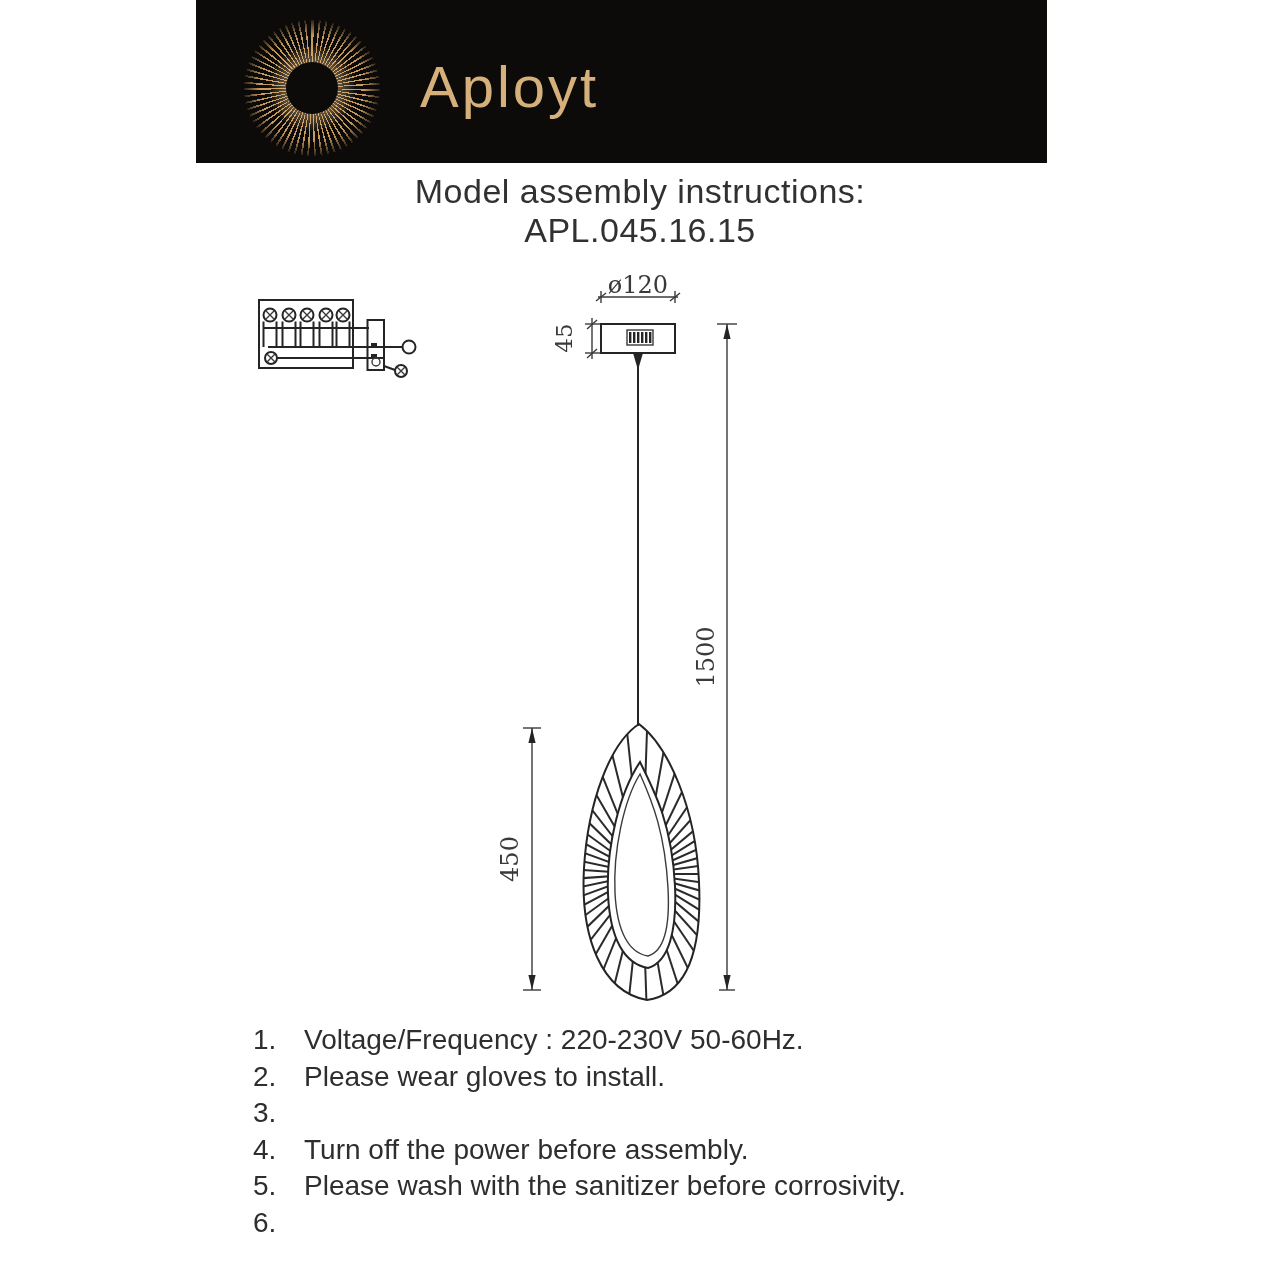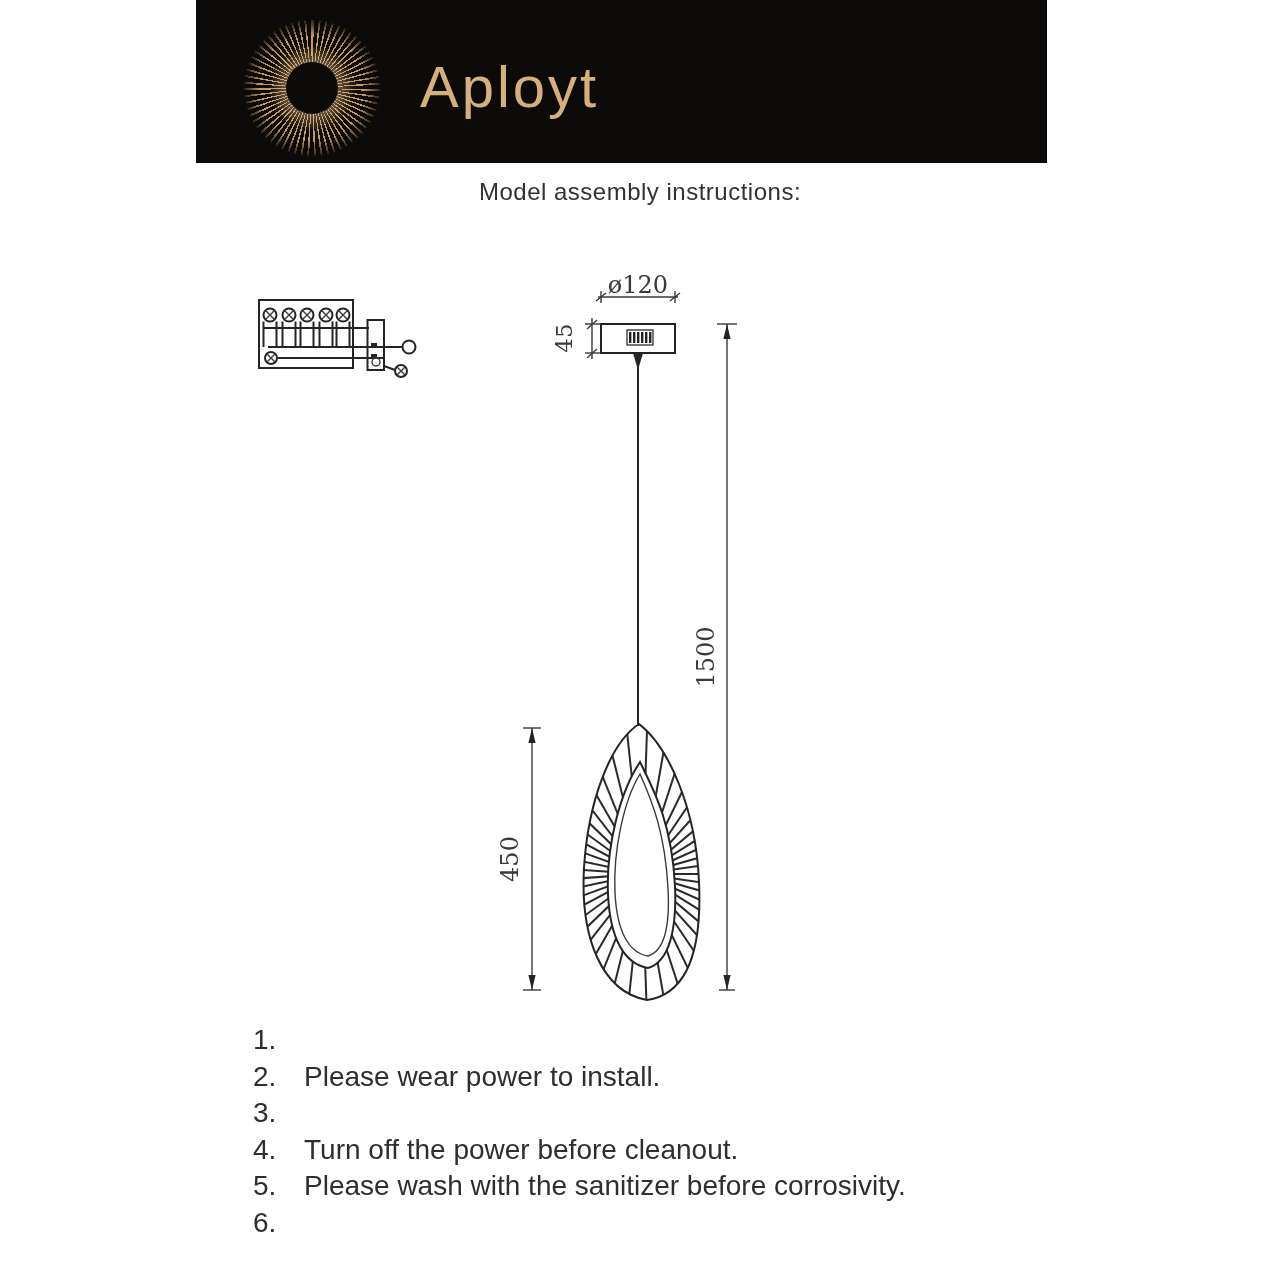--- a/index.html
+++ b/index.html
@@ -14,21 +14,21 @@
       radial-gradient(circle, rgba(243,206,152,0.55) 0 20%, rgba(243,206,152,0) 46%),
       repeating-conic-gradient(#c79a5e 0 1.7deg, rgba(0,0,0,0) 1.7deg 5.7deg);}
   .starburst .hole{position:absolute;left:50%;top:50%;transform:translate(-50%,-50%);
       width:52px;height:52px;border-radius:50%;background:#0c0b09;}
   .brand{position:absolute;left:224px;top:46px;font-size:58px;line-height:82px;
       color:#d6b07b;letter-spacing:3px;font-weight:400;}
   .fan{position:absolute;right:0;top:0;width:330px;height:163px;}
 
   
   .title{position:absolute;left:0;top:172px;width:1280px;text-align:center;color:#313131;}
-  .title-line{font-size:24px;line-height:39px;letter-spacing:0.5px;}
+  .title-line{font-size:34px;line-height:39px;letter-spacing:0.5px;}
 
   
   .drawing{position:absolute;left:0;top:260px;width:1280px;height:760px;}
   .drawing .ln{stroke:#242424;stroke-width:2;fill:none;}
   .drawing .thin{stroke:#3a3a3a;stroke-width:1.4;fill:none;}
   .drawing .fillb{fill:#242424;stroke:none;}
   .dimtext{font-family:"DejaVu Serif",serif;fill:#3a3a3a;}
 
   
   .instructions{position:absolute;left:253px;top:1022px;color:#2e2e2e;font-size:28px;}
@@ -57,20 +57,21 @@
         <line x1="318" y1="-14" x2="35.9" y2="-402.3" stroke="#d4a96c" stroke-width="4.76"></line>
         <line x1="318" y1="-14" x2="78.0" y2="-429.7" stroke="#d4a96c" stroke-width="5.08"></line>
         <line x1="318" y1="-14" x2="122.8" y2="-452.5" stroke="#d4a96c" stroke-width="5.40"></line>
         <line x1="318" y1="-14" x2="169.7" y2="-470.5" stroke="#d4a96c" stroke-width="5.72"></line>
         <line x1="318" y1="-14" x2="218.2" y2="-483.5" stroke="#d4a96c" stroke-width="6.04"></line>
       </svg>
   </header>
 
   <div class="title">
     <div class="title-line">Model assembly instructions:</div>
+    <div class="title-line">APL.045.16.15</div>
   </div>
 
   <svg class="drawing" viewBox="0 260 1280 760">
     <defs>
       <clipPath id="bandclip">
         <path clip-rule="evenodd" d="M639,724 C610,743 588,802 584,868 C580,938 602,992 647,1000
                  C688,994 702,948 699,882 C696,808 668,746 639,724 Z
                  M640,762 C620,792 606,846 608,894 C610,940 625,964 648,968
                  C669,962 677,930 675,886 C672,826 656,794 640,762 Z"></path>
       </clipPath>
@@ -235,31 +236,32 @@
       <line class="thin" x1="523" y1="990" x2="541" y2="990"></line>
       <polygon class="fillb" points="532,728 528.4,743 535.6,743"></polygon>
       <polygon class="fillb" points="532,990 528.4,975 535.6,975"></polygon>
       <text class="dimtext" font-size="24" text-anchor="middle" transform="rotate(-90 518 859)" x="518" y="859">450</text>
     </g>
   </svg>
 
   <div class="instructions">
     <div class="inst-row">
       <span class="inst-num">1.</span>
+      <span class="inst-text">Voltage/Frequency : 220-230V 50-60Hz.</span>
     </div>
     <div class="inst-row">
       <span class="inst-num">2.</span>
-      <span class="inst-text">Please wear power to install.</span>
+      <span class="inst-text">Please wear gloves to install.</span>
     </div>
     <div class="inst-row">
       <span class="inst-num">3.</span>
     </div>
     <div class="inst-row">
       <span class="inst-num">4.</span>
-      <span class="inst-text">Turn off the power before cleanout.</span>
+      <span class="inst-text">Turn off the power before assembly.</span>
     </div>
     <div class="inst-row">
       <span class="inst-num">5.</span>
       <span class="inst-text">Please wash with the sanitizer before corrosivity.</span>
     </div>
     <div class="inst-row">
       <span class="inst-num">6.</span>
     </div>
   </div>
 

